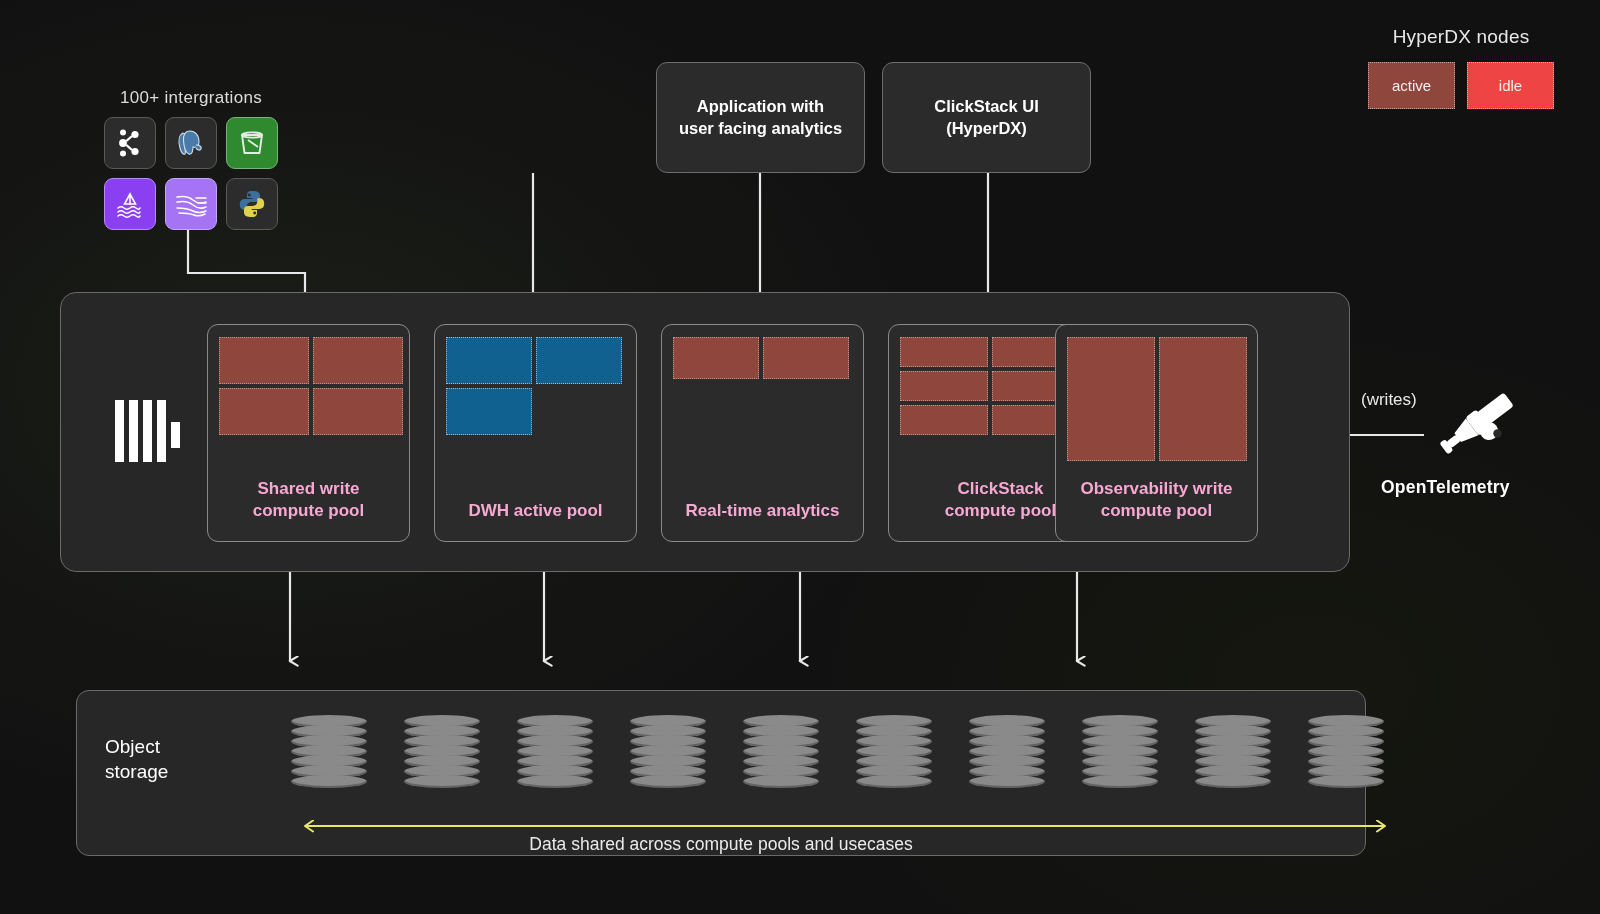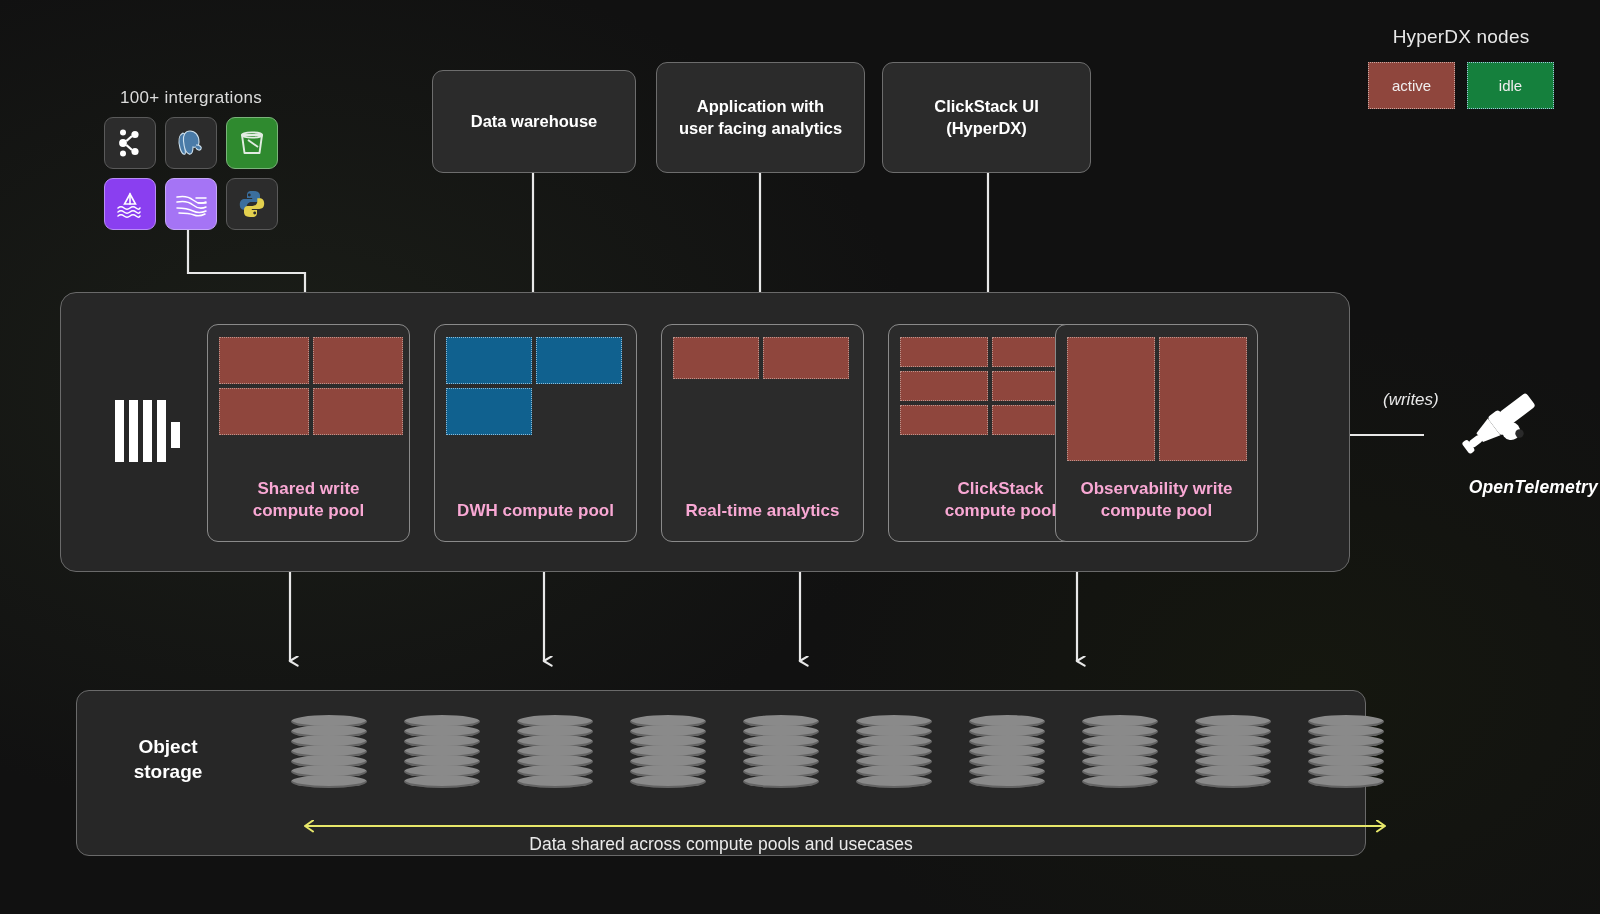--- a/index.html
+++ b/index.html
@@ -16,21 +16,21 @@
   .stage{position:absolute;inset:0;}
   .abs{position:absolute;}
 
   
   #legend{right:46px;top:26px;text-align:center;}
   #legend .ltitle{font-size:19px;color:#e8e8e8;letter-spacing:.2px;margin-bottom:14px;}
   #legend .chips{display:flex;gap:12px;}
   .chip{width:85px;height:45px;display:flex;align-items:center;justify-content:center;
         font-size:15px;color:#f0eeee;}
   .chip.active{background:#8f463d;border:1px dotted #c9a79f;}
-  .chip.idle{background:#15803d;border:1px dotted #9fc4dc;}
+  .chip.idle{background:#ef4444;border:1px dotted #9fc4dc;}
 
   
   #integrations{left:104px;top:88px;}
   #integrations .itit{font-size:17px;color:#dcdcdc;text-align:center;margin-bottom:9px;letter-spacing:.3px;}
   .icon-grid{display:grid;grid-template-columns:repeat(3,52px);grid-template-rows:repeat(2,52px);gap:9px;}
   .ibox{width:52px;height:52px;border-radius:9px;background:#2c2c2c;border:1px solid #5a5a5a;
         display:flex;align-items:center;justify-content:center;box-sizing:border-box;}
   .ibox.green{background:#2f8a2f;border-color:#7ab47a;}
   .ibox.purple{background:#8a3ff0;border-color:#b98bf7;}
   .ibox.lilac{background:#a574f5;border-color:#c6a6fa;}
@@ -51,29 +51,29 @@
   .pool{position:absolute;border:1px solid #8a8a8a;border-radius:11px;background:#2b2b2b;
         box-sizing:border-box;top:324px;height:218px;}
   .pool .nodes{position:absolute;left:11px;right:11px;top:12px;display:flex;flex-wrap:wrap;gap:4px;}
   .node{box-sizing:border-box;}
   .node.active{background:#8f463d;border:1px dotted #bb948c;}
   .node.idle{background:#10618f;border:1px dotted #8fb9d4;}
   .pool .plabel{position:absolute;left:0;right:0;bottom:18px;text-align:center;
         font-weight:bold;font-size:17px;line-height:1.33;color:#f9a8d4;}
 
   
-  #otel{right:2px;top:390px;width:195px;text-align:right;font-style:italic;}
+  #otel{right:24px;top:390px;width:195px;text-align:left;}
   #otel .writes{font-size:17px;color:#e9e9e9;position:absolute;left:-20px;top:0;}
   #otel .oname{font-weight:bold;font-size:17.5px;letter-spacing:.2px;margin-top:15px;color:#fff;}
 
   
   #objstore{left:76px;top:690px;width:1290px;height:166px;
       border:1px solid #6a6a6a;border-radius:13px;background:#272727;box-sizing:border-box;}
-  #objstore .oslabel{position:absolute;left:28px;top:44px;width:126px;text-align:center;
-      font-weight:bold;font-size:19px;line-height:1.3;color:#fff;}
+  #objstore .oslabel{position:absolute;left:28px;top:44px;width:126px;
+      font-weight:normal;font-size:19px;line-height:1.3;color:#fff;}
   #disks{position:absolute;left:214px;top:24px;display:flex;gap:37px;}
   .disk{width:76px;height:75px;position:relative;}
   .disk .layer{position:absolute;left:0;width:76px;height:13px;border-radius:50%/50%;
       background:#8a8a8a;box-shadow:inset 0 -2px 0 rgba(0,0,0,.28);}
   #shared-arrow{position:absolute;left:218px;right:42px;top:128px;height:14px;}
   #objstore .oscaption{position:absolute;left:0;right:0;top:143px;text-align:center;
       font-size:17.5px;color:#eaeaea;}
 
   svg.conn{position:absolute;left:0;top:0;width:1600px;height:914px;pointer-events:none;}
 </style>
@@ -188,23 +188,20 @@
       <div class="ibox">
         <svg width="32" height="32" viewBox="0 0 32 32">
           <path d="M15.8,3 C11.5,3 11,5 11,7.5 L11,10 L16.2,10 L16.2,11 L8.7,11 C6,11 3.8,12.6 3.8,16.4 C3.8,20.2 5.8,21.8 8.5,21.8 L10.7,21.8 L10.7,18.6 C10.7,15.8 13,14 15.7,14 L20.3,14 C22.5,14 24,12.4 24,10.2 L24,7.5 C24,5.2 22.3,3.5 20,3.2 C18.6,3.05 17.2,3 15.8,3 Z M13.3,5.6 C14.1,5.6 14.7,6.2 14.7,7 C14.7,7.8 14.1,8.4 13.3,8.4 C12.5,8.4 11.9,7.8 11.9,7 C11.9,6.2 12.5,5.6 13.3,5.6 Z" fill="#3b6f9e"></path>
           <path d="M16.2,29 C20.5,29 21,27 21,24.5 L21,22 L15.8,22 L15.8,21 L23.3,21 C26,21 28.2,19.4 28.2,15.6 C28.2,11.8 26.2,10.2 23.5,10.2 L21.3,10.2 L21.3,13.4 C21.3,16.2 19,18 16.3,18 L11.7,18 C9.5,18 8,19.6 8,21.8 L8,24.5 C8,26.8 9.7,28.5 12,28.8 C13.4,28.95 14.8,29 16.2,29 Z M18.7,26.4 C17.9,26.4 17.3,25.8 17.3,25 C17.3,24.2 17.9,23.6 18.7,23.6 C19.5,23.6 20.1,24.2 20.1,25 C20.1,25.8 19.5,26.4 18.7,26.4 Z" fill="#e3d04e"></path>
         </svg>
       </div>
 
     </div>
   </div>
 
-  <div class="abs topbox" id="consumer-0" style="left:432px;top:70px;width:204px;height:103px;">
-    <span>Data warehouse</span>
-  </div>
   <div class="abs topbox" id="consumer-1" style="left:656px;top:62px;width:209px;height:111px;">
     <span>Application with<br>user facing analytics</span>
   </div>
   <div class="abs topbox" id="consumer-2" style="left:882px;top:62px;width:209px;height:111px;">
     <span>ClickStack UI<br>(HyperDX)</span>
   </div>
 
   <div class="abs" id="compute-container"></div>
 
   <div class="abs" id="ch-logo">
@@ -224,21 +221,21 @@
           <div class="node active" style="width: 90px; height: 47px;"></div>
         </div>
         <div class="plabel">Shared write<br>compute pool</div>
       </div>
       <div class="pool" style="left: 434px; width: 203px;">
         <div class="nodes" style="width: 176px;">
           <div class="node idle" style="width: 86px; height: 47px;"></div>
           <div class="node idle" style="width: 86px; height: 47px;"></div>
           <div class="node idle" style="width: 86px; height: 47px;"></div>
         </div>
-        <div class="plabel">DWH compute pool</div>
+        <div class="plabel">DWH active pool</div>
       </div>
       <div class="pool" style="left: 661px; width: 203px;">
         <div class="nodes" style="width: 176px;">
           <div class="node active" style="width: 86px; height: 42px;"></div>
           <div class="node active" style="width: 86px; height: 42px;"></div>
         </div>
         <div class="plabel">Real-time analytics</div>
       </div>
       <div class="pool" style="left: 888px; width: 225px;">
         <div class="nodes" style="width: 180px;">

